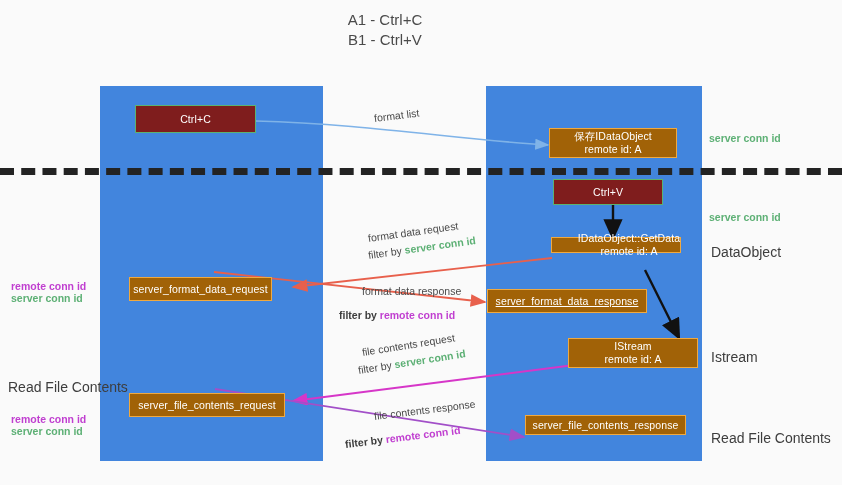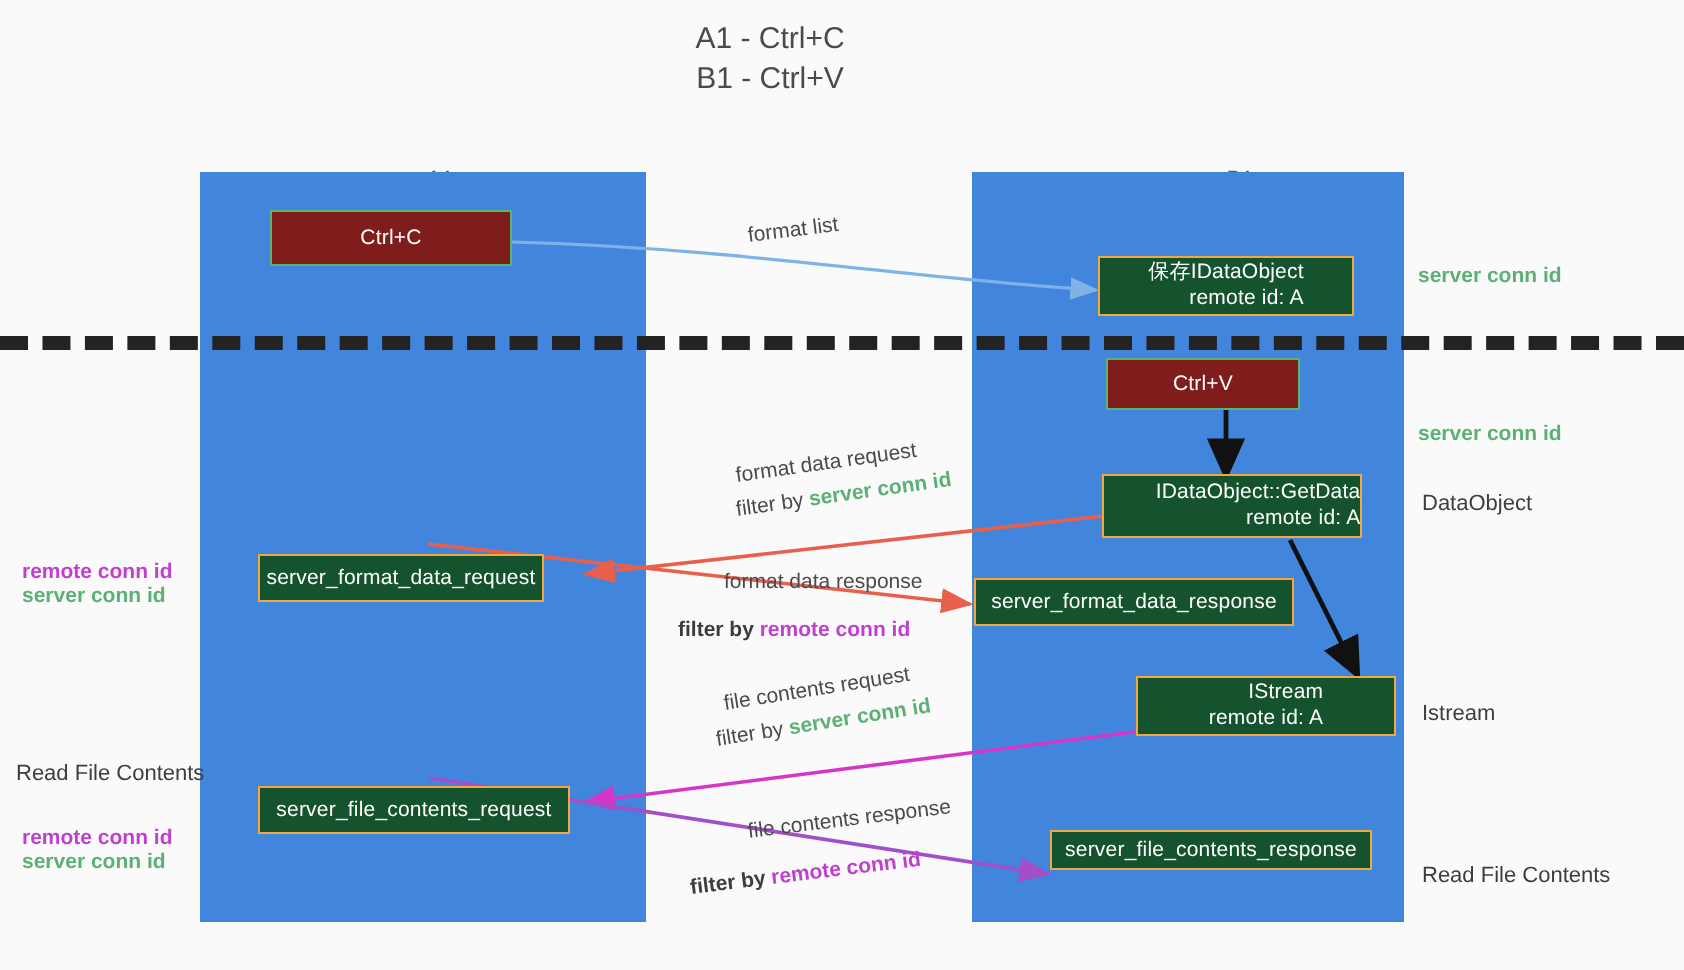--- a/index.html
+++ b/index.html
@@ -37,34 +37,34 @@
     box-sizing:border-box;
     display:flex;align-items:center;justify-content:center;
     text-align:center;
     color:#ffffff;
     font-size:10.5px;line-height:13px;
     white-space:pre;
     letter-spacing:.1px;
   }
   .box.green{background:#7f1d1d;border:1px solid #5bb371;}
   .box.orange{background:#fbb košt;}
-  .box.orange{background:#14532d;border:1px solid #f0a93f;text-align:right;}
+  .box.orange{background:#a16207;border:1px solid #f0a93f;}
 
   
   #dashline{
     left:0;top:168px;width:842px;height:0;
     border-top:7px dashed #232323;
   }
 
   
   #wires{position:absolute;left:0;top:0;width:842px;height:485px;pointer-events:none;}
 
   
   .lbl{font-size:10.5px;line-height:14px;white-space:pre;color:#4a4a4a;}
-  .lbl.right{font-size:11px;color:#3d3d3d;text-align:center;}
+  .lbl.right{font-size:14px;color:#3d3d3d;text-align:center;}
   .green-txt{color:#5db075;font-weight:bold;}
   .purple-txt{color:#c03fd0;font-weight:bold;}
   .rot-a{transform:rotate(-9deg);transform-origin:left center;}
   .rot-b{transform:rotate(-8deg);transform-origin:left center;}
   .rot-c{transform:rotate(-7deg);transform-origin:left center;}
   .blk{color:#3d3d3d;}
   .stk{font-weight:bold;}
 </style>
 </head>
 <body>
@@ -120,31 +120,31 @@
     <path d="M676,352 L293,401" stroke="#d636c8" stroke-width="1.8" fill="none" marker-end="url(#ah-mag)"></path>
 
     <path d="M215,389 L524,437" stroke="#a24fc8" stroke-width="1.8" fill="none" marker-end="url(#ah-pur)"></path>
   </svg>
 
   <div class="abs box green" style="left:135px;top:105px;width:121px;height:28px;">Ctrl+C</div>
 
   <div class="abs box orange" style="left:549px;top:128px;width:128px;height:30px;">保存IDataObject
 remote id: A</div>
 
-  <div class="abs box green" style="left:553px;top:179px;width:97px;height:26px;">Ctrl+V</div>
+  <div class="abs box green" style="left:553px;top:179px;width:110px;height:26px;">Ctrl+V</div>
 
-  <div class="abs box orange" style="left:551px;top:237px;width:130px;height:32px;padding-left:26px;">IDataObject::GetData
+  <div class="abs box orange" style="left:551px;top:237px;width:130px;height:16px;padding-left:26px;">IDataObject::GetData
 remote id: A</div>
 
   <div class="abs box orange" style="left:568px;top:338px;width:130px;height:30px;">IStream
 remote id: A</div>
 
   <div class="abs box orange" style="left:129px;top:277px;width:143px;height:24px;">server_format_data_request</div>
 
-  <div class="abs box orange" style="left:487px;top:289px;width:160px;height:24px;">server_format_data_response</div>
+  <div class="abs box orange" style="left:487px;top:289px;width:160px;height:24px;text-decoration:underline;">server_format_data_response</div>
 
   <div class="abs box orange" style="left:129px;top:393px;width:156px;height:24px;">server_file_contents_request</div>
 
   <div class="abs box orange" style="left:525px;top:415px;width:161px;height:20px;">server_file_contents_response</div>
 
   <div class="abs lbl rot-c" style="left:374px;top:111px;">format list</div>
 
   <div class="abs rot-b" style="left:368px;top:231px;">
     <div class="lbl">format data request</div>
   </div>

